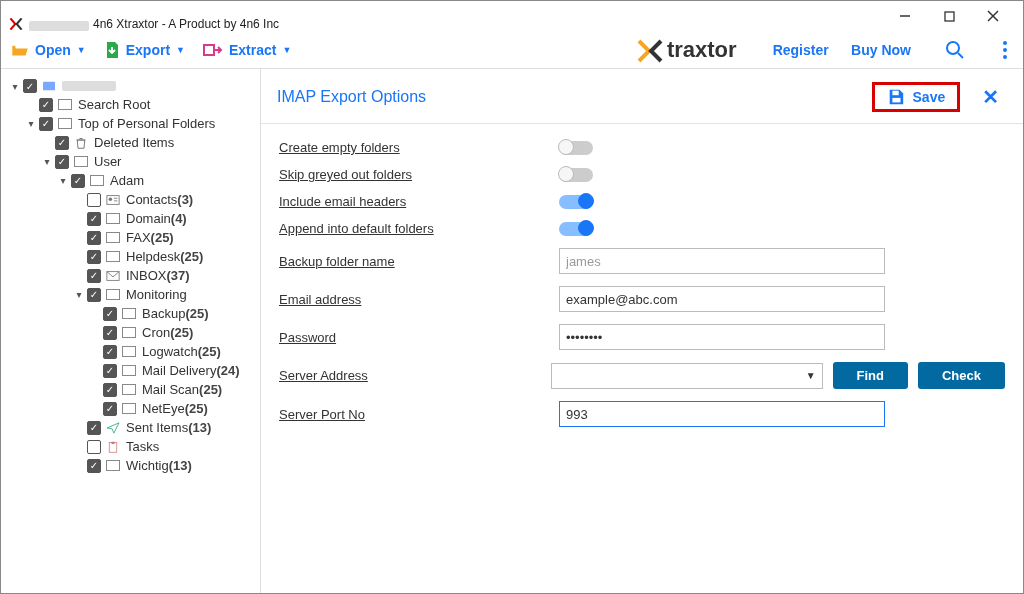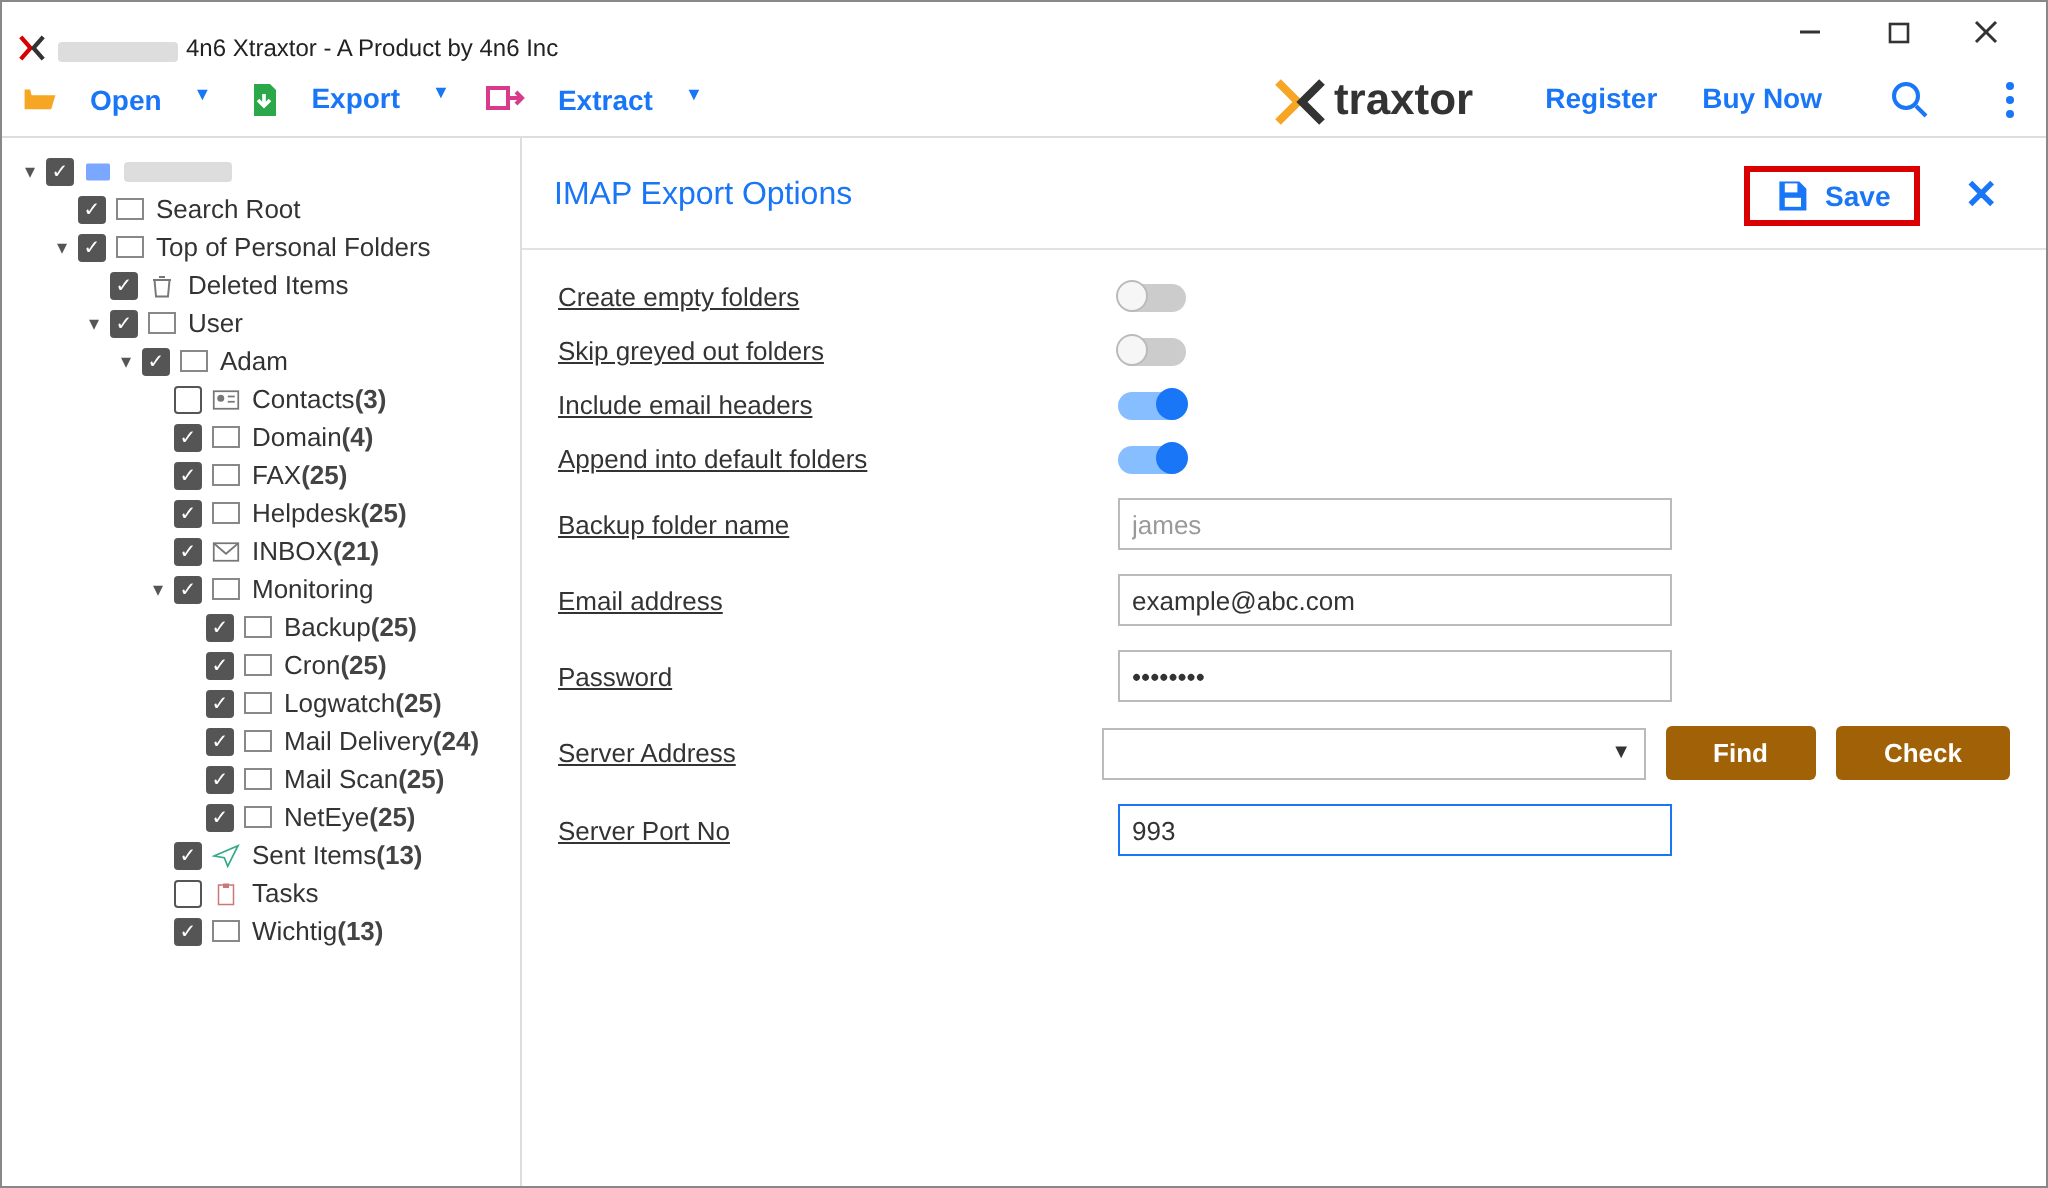--- a/index.html
+++ b/index.html
@@ -3,21 +3,21 @@
 <meta charset="utf-8">
 <style>
   * { box-sizing: border-box; font-family: "Segoe UI", Arial, sans-serif; }
   body { margin:0; background:#fff; width:1024px; height:594px; overflow:hidden; color:#333;}
   .window { width:1024px; height:594px; border:1px solid #888; display:flex; flex-direction:column;}
   .titlebar { height:30px; display:flex; align-items:flex-end; padding:0 8px; font-size:12px;}
   .titlebar .logo { width:14px; height:14px; margin-right:6px; }
   .titlebar .title { flex:1; color:#222;}
   .winbtn { width:44px; height:30px; display:flex; align-items:center; justify-content:center; color:#333;}
   .toolbar { height:38px; display:flex; align-items:center; border-bottom:1px solid #ddd; padding:0 10px; gap:18px;}
-  .tbtn { display:flex; align-items:flex-start; gap:16px; font-size:14px; color:#1976f6; font-weight:600; cursor:pointer;}
+  .tbtn { display:flex; align-items:center; gap:6px; font-size:14px; color:#1976f6; font-weight:600; cursor:pointer;}
   .tbtn .caret{ font-size:9px; color:#1976f6;}
   .spacer { flex:1;}
   .brand { display:flex; align-items:flex-end; font-weight:700; font-size:22px; color:#444;}
   .brand .t { color:#333;}
   .links a { color:#1976f6; font-size:14px; font-weight:600; text-decoration:none; margin-left:18px;}
   .kebab { width:16px; display:flex; flex-direction:column; gap:3px; align-items:center; margin-left:14px;}
   .kebab span{ width:4px; height:4px; background:#1976f6; border-radius:50%;}
   .content { flex:1; display:flex; overflow:hidden;}
   .tree { width:260px; border-right:1px solid #ddd; font-size:13px; padding:8px 4px 8px 8px; overflow:auto;}
   .node { display:flex; align-items:center; padding:2px 0 2px 0; white-space:nowrap;}
@@ -35,26 +35,26 @@
   .savelbl { color:#1976f6; font-weight:600; font-size:14px;}
   .closeX { color:#1976f6; font-size:20px; font-weight:600; margin-left:14px; padding:4px 8px; cursor:pointer;}
   .hr { border-top:1px solid #e2e2e2; margin:2px 0 4px 0;}
   .form { padding:6px 18px; font-size:13px; }
   .row { display:flex; align-items:center; padding:6px 0;}
   .row .lbl { width:280px; color:#333;text-decoration:underline;}
   .switch { width:34px; height:14px; border-radius:8px; background:#ccc; position:relative;}
   .switch .knob{ width:16px; height:16px; background:#f6f6f6; border:1px solid #bbb; border-radius:50%; position:absolute; top:-2px; left:-1px;}
   .switch.on { background:#86beff;}
   .switch.on .knob{ left:19px; background:#1976f6; border-color:#1976f6;}
-  .tinput { width:277px; height:26px; border:1px solid #bbb; padding:2px 6px; font-size:13px; color:#333;}
+  .tinput { width:326px; height:26px; border:1px solid #bbb; padding:2px 6px; font-size:13px; color:#333;}
   .tinput.readonly { color:#9a9a9a; background:#fff;}
   .tinput.focus { border:1px solid #1976f6;}
   .combo { width:280px; height:26px; border:1px solid #bbb; display:flex; align-items:center; padding:0 6px;}
   .combo .dd{ margin-left:auto; font-size:10px;}
-  .btn { background:#a16207; color:#fff; font-weight:600; border:none; padding:6px 24px; border-radius:3px; margin-left:10px; font-size:13px;}
+  .btn { background:#0369a1; color:#fff; font-weight:600; border:none; padding:6px 24px; border-radius:3px; margin-left:10px; font-size:13px;}
   .smear { display:inline-block; background:#ddd; height:10px; border-radius:2px;}
   .folder-icon-svg{ width:18px;height:14px;}
 </style>
 </head>
 <body>
 
 <div class="window">
 
   <div class="titlebar">
     <svg class="logo" viewBox="0 0 20 20">
@@ -205,21 +205,21 @@
           <b class="cnt">(25)</b>
         </div>
         <div class="node" style="padding-left: 64px;">
           <span class="tg"></span>
           <span class="cb checked">✓</span>
           <svg class="sp" viewBox="0 0 16 12">
             <rect x="1" y="1" width="14" height="10" fill="none" stroke="#777"></rect>
             <path d="M1 1 L8 7 L15 1" fill="none" stroke="#777"></path>
           </svg>
           <span>INBOX</span>  
-          <b class="cnt">(21)</b>
+          <b class="cnt">(37)</b>
         </div>
         <div class="node" style="padding-left: 64px;">
           <span class="tg">▾</span>
           <span class="cb checked">✓</span>
           <span class="fld"></span>
           <span>Monitoring</span>
         </div>
         <div class="node" style="padding-left: 80px;">
           <span class="tg"></span>
           <span class="cb checked">✓</span>

